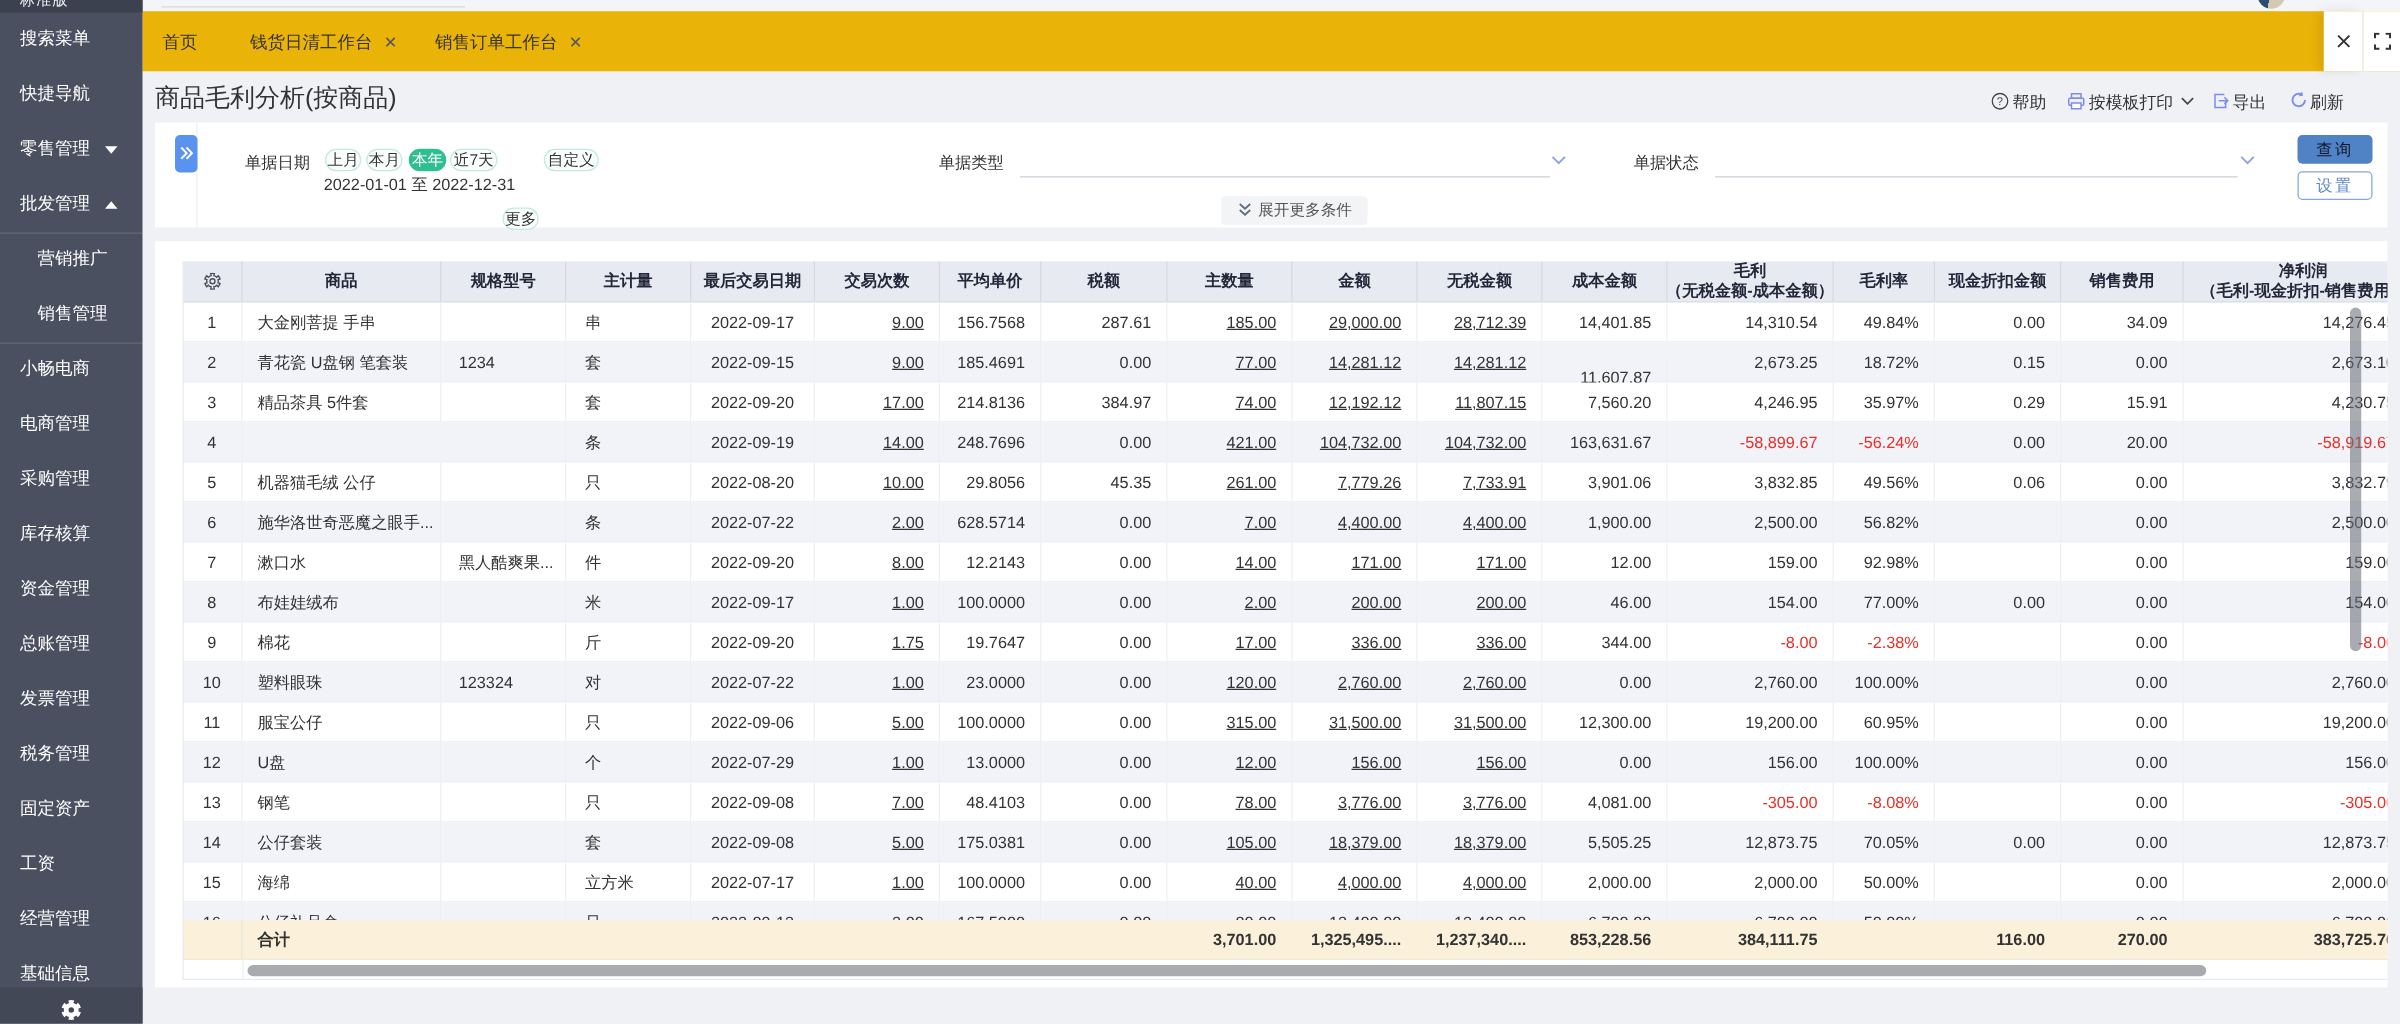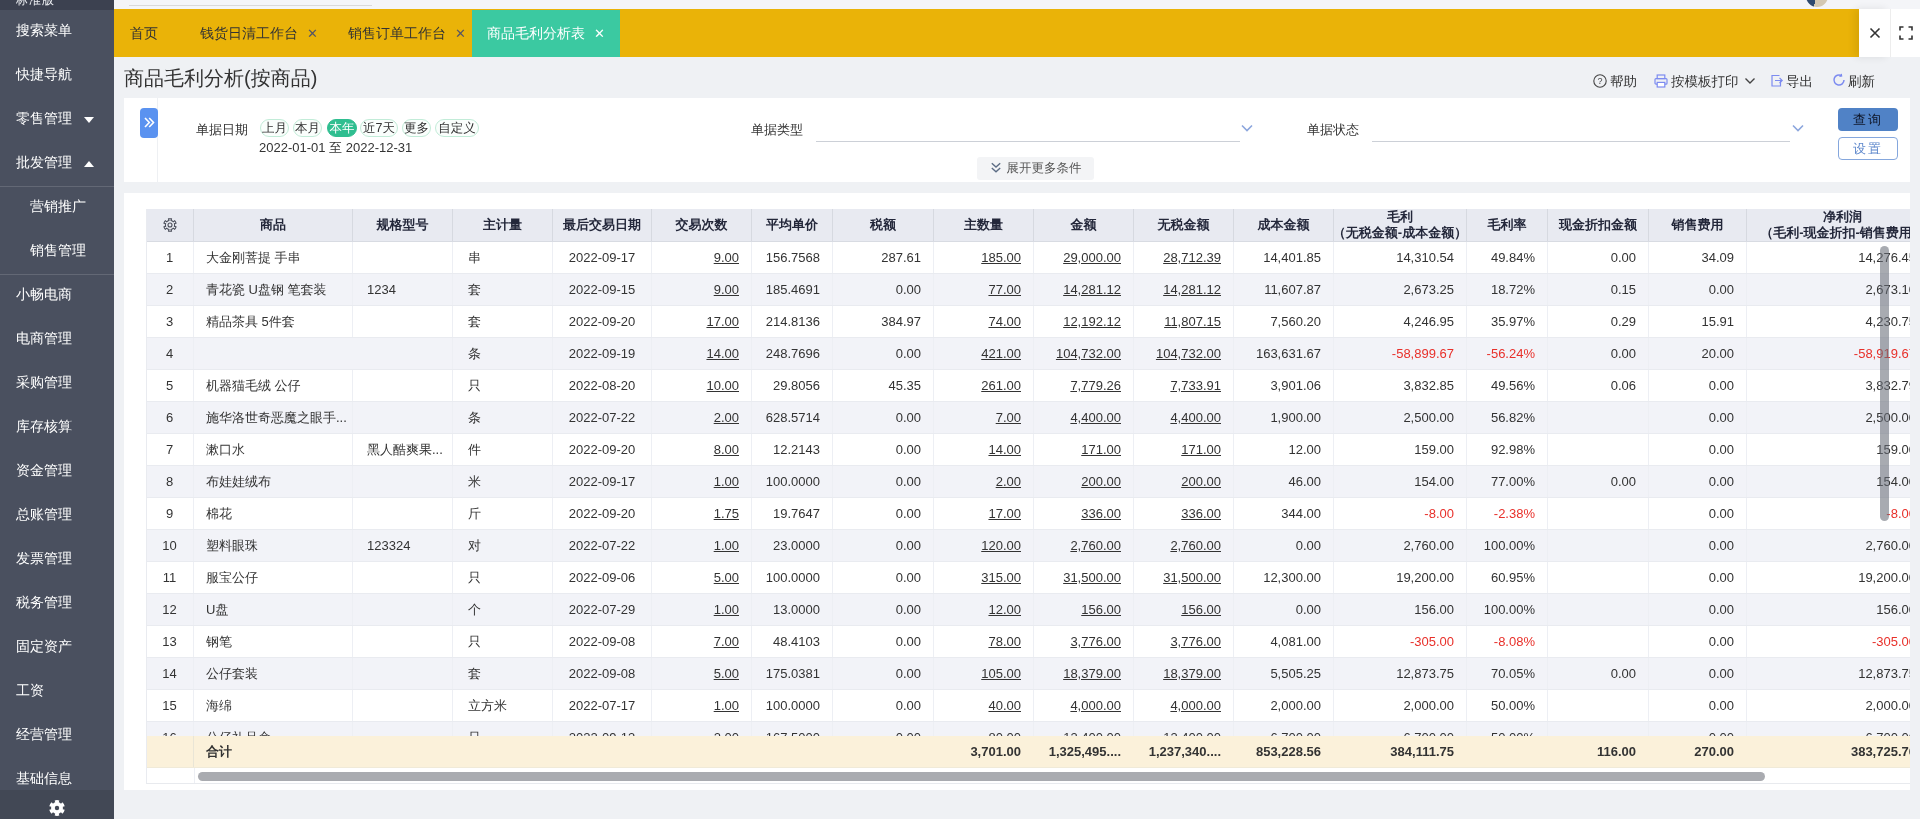--- a/index.html
+++ b/index.html
@@ -84,21 +84,20 @@
 
 <div class="abs" id="topstrip">
   <div id="topline"></div>
   <div id="avatar"></div>
 </div>
 
 <div class="abs" id="tabbar">
   <span class="tabtxt" style="left:16px;">首页</span>
   <span class="tabtxt" style="left:86px;">钱货日清工作台<span class="tabx">✕</span></span>
   <span class="tabtxt" style="left:234px;">销售订单工作台<span class="tabx">✕</span></span>
-  <div id="activetab">商品毛利分析表<span class="tabx">✕</span></div>
   <div id="closebox">
     <svg class="cicon" width="12" height="12" viewBox="0 0 12 12">
         <path d="M1.5 1.5 L10.5 10.5 M10.5 1.5 L1.5 10.5" stroke="#333" stroke-width="1.6" fill="none"></path>
       </svg>
   </div>
   <div id="fullbox">
     <svg class="cicon" width="14" height="14" viewBox="0 0 14 14">
         <g stroke="#333" stroke-width="1.6" fill="none">
     <path d="M1 4.5 V1 H4.5 M9.5 1 H13 V4.5 M13 9.5 V13 H9.5 M4.5 13 H1 V9.5"></path>
         </g>
@@ -149,21 +148,21 @@
             <path d="M6.2 2 L10.5 6.5 L6.2 11"></path>
           </g>
         </svg>
   </div>
     </div>
   <div class="flabel" style="left:72px;">单据日期</div>
   <div class="pill" style="left:136px;width:29px;">上月</div>
   <div class="pill" style="left:169px;width:29px;">本月</div>
   <div class="pill on" style="left:203px;width:30px;">本年</div>
   <div class="pill" style="left:236px;width:38px;">近7天</div>
-  <div class="pill" style="left:278px;width:29px;">更多</div>
+  <div class="pill" style="left:278px;width:29px;margin-top:47px;">更多</div>
   <div class="pill" style="left:311px;width:44px;">自定义</div>
   <div id="fdate">2022-01-01 至 2022-12-31</div>
   <div class="flabel" style="left:627px;">单据类型</div>
   <div class="uline" style="left:692px;width:424px;"></div>
   <svg class="selchev" style="left:1116px;" width="14" height="9" viewBox="0 0 14 9">
       <path d="M2 1.5 L7 6.5 L12 1.5" stroke="#8ca6dd" stroke-width="1.6" fill="none"></path>
     </svg>
   <div class="flabel" style="left:1183px;text-align:center;">单据状态</div>
   <div class="uline" style="left:1248px;width:418px;"></div>
   <svg class="selchev" style="left:1667px;" width="14" height="9" viewBox="0 0 14 9">
@@ -250,21 +249,21 @@
           <div class="td num" style="width:101px;">0.00</div>
           <div class="td num" style="width:100px;">
             <span class="lnk">77.00</span>
           </div>
           <div class="td num" style="width:100px;">
             <span class="lnk">14,281.12</span>
           </div>
           <div class="td num" style="width:100px;">
             <span class="lnk">14,281.12</span>
           </div>
-          <div class="td num" style="width:100px;">11,607.87</div>
+          <div class="td num" style="width:100px;margin-top:12px;">11,607.87</div>
           <div class="td num" style="width:133px;">2,673.25</div>
           <div class="td num" style="width:81px;">18.72%</div>
           <div class="td num" style="width:101px;">0.15</div>
           <div class="td num" style="width:98px;">0.00</div>
           <div class="td num" style="width:178px;padding-right:8px;">2,673.10</div>
         </div>
 <div class="trow">
           <div class="td ctr" style="width:48px;">3</div>
           <div class="td lft" style="width:159px;">精品茶具 5件套</div>
           <div class="td lft" style="width:100px;padding-left:14px;"></div>

